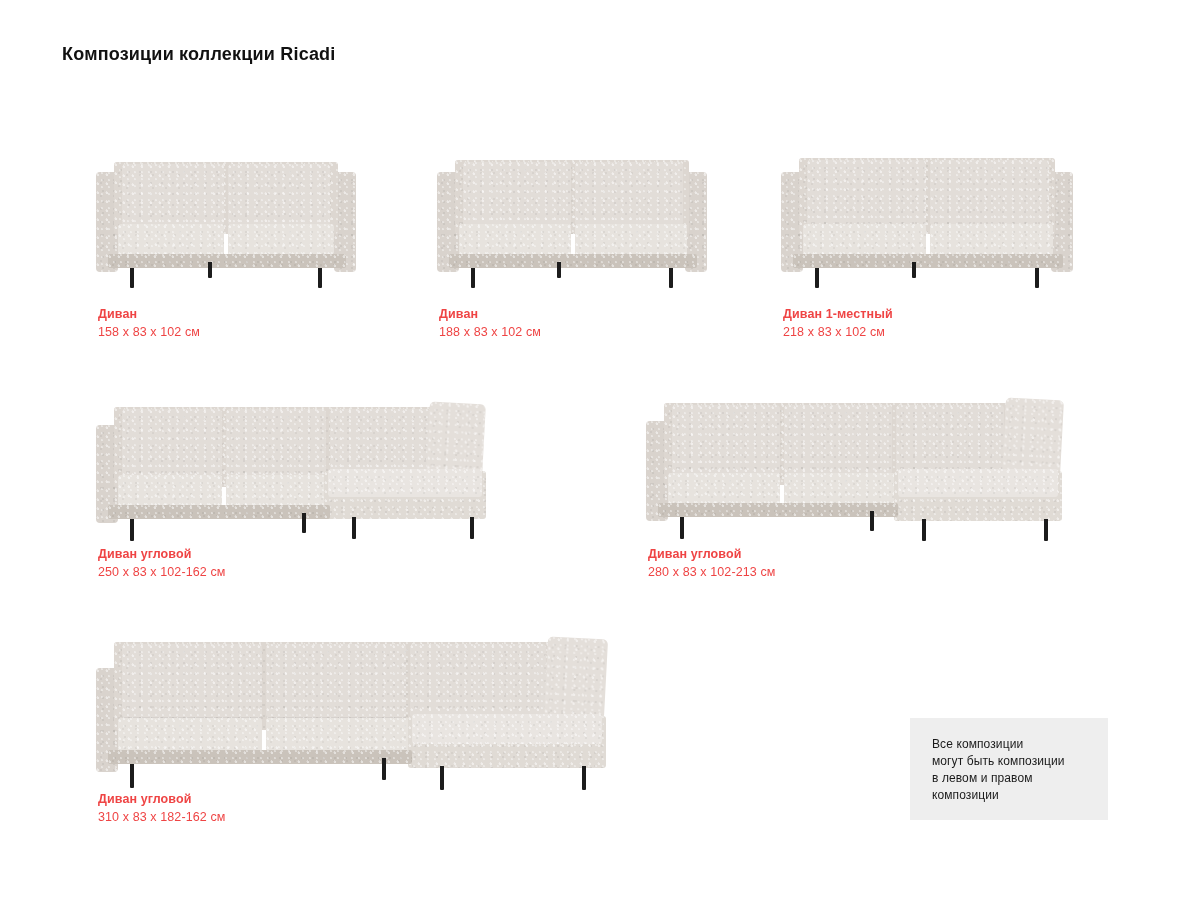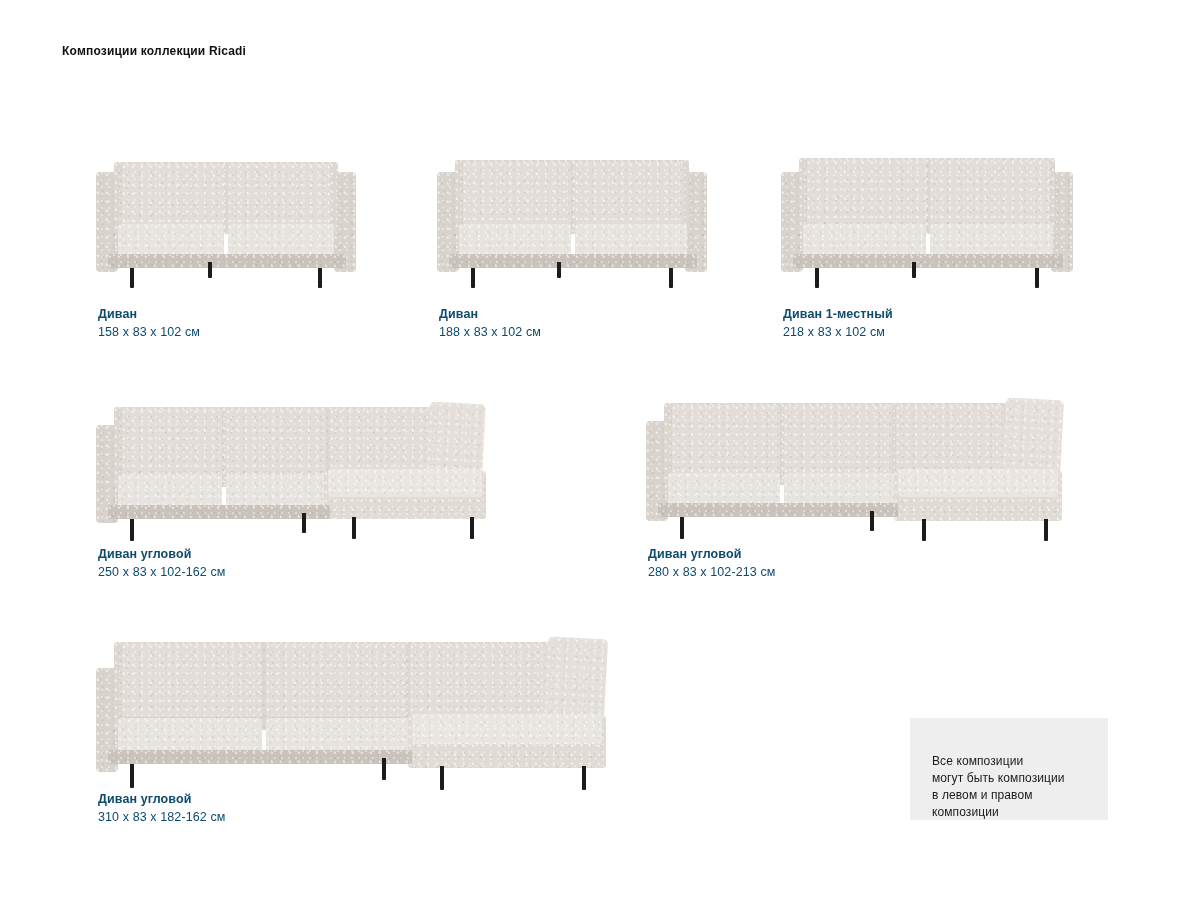--- a/index.html
+++ b/index.html
@@ -17,35 +17,35 @@
   }
   .page {
     position: relative;
     width: 1200px;
     height: 900px;
   }
   .page-title {
     position: absolute;
     left: 62px;
     top: 44px;
-    font-size: 12px;
+    font-size: 18px;
     font-weight: bold;
     letter-spacing: 0.2px;
     color: #111111;
   }
 
   
   .item {
     position: absolute;
   }
   .item .caption {
     position: absolute;
     font-size: 12.5px;
     line-height: 18px;
-    color: #0c4a6e;
+    color: #ef4444;
   }
   .item .caption .name {
     font-weight: bold;
     display: block;
     letter-spacing: 0.1px;
   }
   .item .caption .dims {
     font-weight: normal;
     display: block;
     letter-spacing: 0.1px;
@@ -116,21 +116,21 @@
 
   
   .note-box {
     position: absolute;
     left: 910px;
     top: 718px;
     width: 198px;
     height: 102px;
     background: #eeeeee;
     box-sizing: border-box;
-    padding: 35px 20px 0 22px;
+    padding: 18px 20px 0 22px;
   }
   .note-box .note-line {
     font-size: 12px;
     line-height: 17px;
     color: #1a1a1a;
     display: block;
     letter-spacing: 0.1px;
   }
 </style>
 </head>

